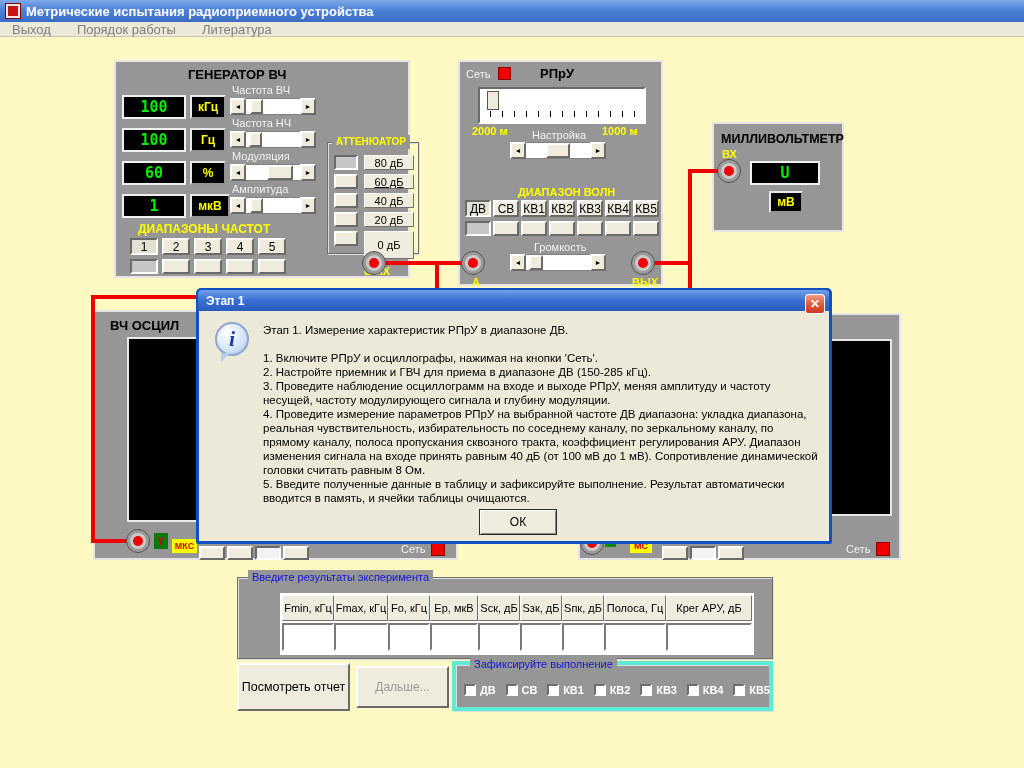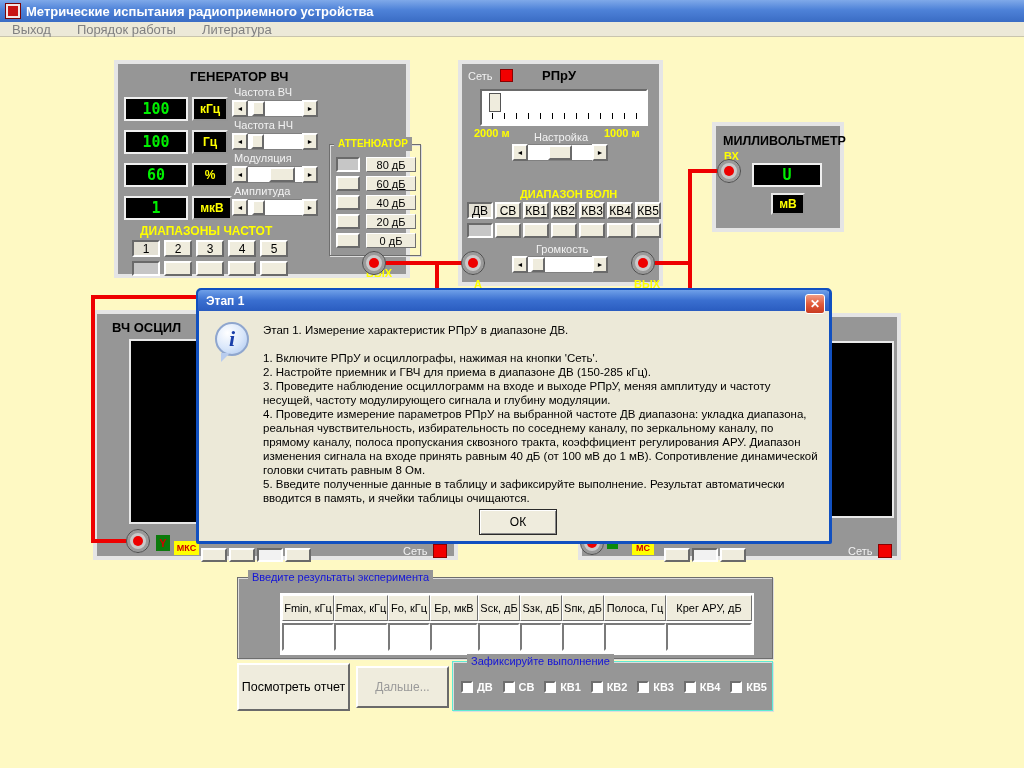--- a/index.html
+++ b/index.html
@@ -15,21 +15,21 @@
     box-shadow:inset 0 0 0 2px #f2e6e6;}
   #menubar{left:0;top:22px;width:1024px;height:15px;background:#ECE9D8;border-bottom:1px solid #c9c5ae;
     display:flex;align-items:center;gap:26px;padding-left:12px;box-sizing:border-box;
     color:#808080;font-size:13px;}
   .xbtn{width:18px;height:18px;border:1px solid #f0d8d4;border-radius:3px;color:#fff;
     display:flex;align-items:center;justify-content:center;font-size:12px;font-weight:bold;
     background:linear-gradient(180deg,#DE9A92 0%,#C3695E 50%,#AE4B40 100%);}
   #main-close{right:4px;top:2px;}
 
   
-  .panel{background:#969696;border:4px solid #e5e5e5;box-sizing:border-box;}
+  .panel{background:#969696;border:2px solid #e5e5e5;box-sizing:border-box;}
   .ptitle{font-weight:bold;font-size:13px;color:#000;}
   .ylab{color:#FFFF00;font-weight:bold;font-size:11px;white-space:nowrap;}
   .wlab{color:#F2F2F2;font-size:11px;white-space:nowrap;}
   .display{background:#000;border:2px solid #F0F0F0;box-sizing:border-box;
     display:flex;align-items:center;justify-content:center;
     color:#00F000;font-family:"DejaVu Sans Mono",monospace;font-weight:bold;font-size:15px;}
   .unitbox{background:#000;border:2px outset #E8E8E8;box-sizing:border-box;display:flex;align-items:center;
     justify-content:center;color:#FFFF00;font-weight:bold;font-size:12px;}
   .btn{background:#EFECDD;border:2px solid;border-color:#FFFFFF #6A6A6A #6A6A6A #FFFFFF;box-sizing:border-box;
     display:flex;align-items:center;justify-content:center;font-size:12px;color:#000;}
@@ -157,21 +157,21 @@
       <div class="gbt ylab" style="left:4px;font-size:10px;">АТТЕНЮАТОР</div>
       <div class="abs ind on" style="left:6px;top:12px;width:24px;height:15px;"></div>
       <div class="abs hcell" style="left:36px;top:12px;width:50px;height:15px;">80 дБ</div>
       <div class="abs ind" style="left:6px;top:31px;width:24px;height:15px;"></div>
       <div class="abs hcell" style="left:36px;top:31px;width:50px;height:15px;text-decoration:underline;">60 дБ</div>
       <div class="abs ind" style="left:6px;top:50px;width:24px;height:15px;"></div>
       <div class="abs hcell" style="left:36px;top:50px;width:50px;height:15px;">40 дБ</div>
       <div class="abs ind" style="left:6px;top:69px;width:24px;height:15px;"></div>
       <div class="abs hcell" style="left:36px;top:69px;width:50px;height:15px;">20 дБ</div>
       <div class="abs ind" style="left:6px;top:88px;width:24px;height:15px;"></div>
-      <div class="abs hcell" style="left:36px;top:88px;width:50px;height:15px;">0 дБ</div>
+      <div class="abs hcell" style="left:36px;top:88px;width:50px;height:28px;">0 дБ</div>
     </div>
 
     <div class="abs ylab" style="left:22px;top:160px;font-size:12px;">ДИАПАЗОНЫ ЧАСТОТ</div>
     <div class="abs btn pressed" style="left:14px;top:176px;width:28px;height:17px;">1</div>
     <div class="abs btn" style="left:46px;top:176px;width:28px;height:17px;">2</div>
     <div class="abs btn" style="left:78px;top:176px;width:28px;height:17px;">3</div>
     <div class="abs btn" style="left:110px;top:176px;width:28px;height:17px;">4</div>
     <div class="abs btn" style="left:142px;top:176px;width:28px;height:17px;">5</div>
     <div class="abs ind on" style="left:14px;top:197px;width:28px;height:15px;"></div>
     <div class="abs ind" style="left:46px;top:197px;width:28px;height:15px;"></div>
@@ -332,21 +332,21 @@
         <div class="icell" style="width:42px;"></div>
         <div class="icell" style="width:62px;"></div>
         <div class="icell" style="flex:1;"></div>
       </div>
     </div>
   </div>
 
   <div class="abs btn" style="left:237px;top:663px;width:113px;height:48px;font-size:12.5px;">Посмотреть отчет</div>
   <div class="abs btn" style="left:356px;top:666px;width:93px;height:42px;color:#9A9A9A;">Дальше...</div>
 
-  <div class="panel abs groupbox" style="left:452px;top:661px;width:321px;height:50px;border:1px solid #5eead4;">
+  <div class="panel abs groupbox" style="left:452px;top:661px;width:321px;height:50px;border:4px solid #5eead4;">
     <div class="gbt bluetitle" style="left:14px;">Зафиксируйте выполнение</div>
     <div class="abs" style="left:8px;top:19px;width:306px;display:flex;justify-content:space-between;">
       <div class="cbitem">
           <div class="checkbox"></div>
           <span class="cbl">ДВ</span>
         </div>
       <div class="cbitem">
           <div class="checkbox"></div>
           <span class="cbl">СВ</span>
         </div>

